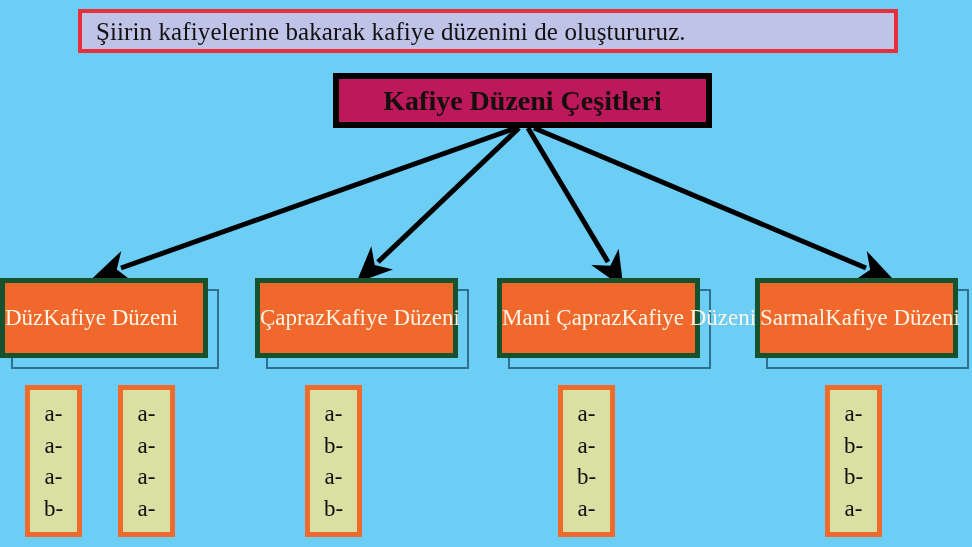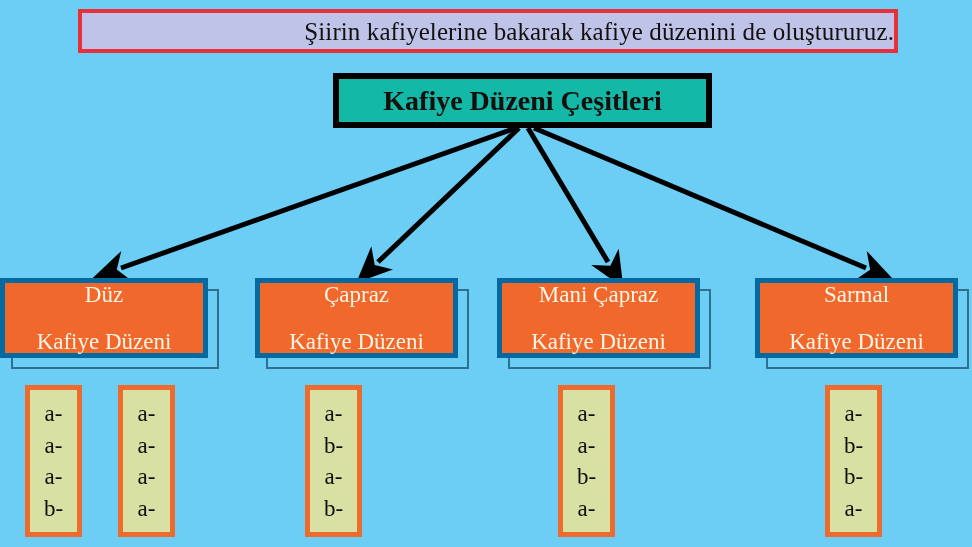--- a/index.html
+++ b/index.html
@@ -27,39 +27,39 @@
     position: absolute;
     left: 78px;
     top: 9px;
     width: 820px;
     height: 44px;
     background: #bfc3e8;
     border: 4px solid #e8303a;
     box-sizing: border-box;
     display: flex;
     align-items: center;
-    justify-content: flex-end;
+    justify-content: flex-start;
     padding-left: 14px;
   }
   .banner-text {
     font-size: 25px;
     color: #12110f;
     line-height: 1;
     white-space: nowrap;
     letter-spacing: 0.1px;
   }
 
   
   .root-box {
     position: absolute;
     left: 333px;
     top: 73px;
     width: 379px;
     height: 55px;
-    background: #14b8a6;
+    background: #be185d;
     border: 6px solid #000000;
     box-sizing: border-box;
     display: flex;
     align-items: center;
     justify-content: center;
     z-index: 4;
   }
   .root-text {
     font-size: 28px;
     font-weight: bold;
@@ -94,26 +94,26 @@
     box-sizing: border-box;
     background: transparent;
   }
   .cat-box {
     position: absolute;
     left: 0;
     top: 0;
     width: 100%;
     height: 100%;
     background: #f0682b;
-    border: 5px solid #0369a1;
-    box-sizing: border-box;
-    display: flex;
-    flex-direction: column;
-    align-items: center;
-    justify-content: space-between;
+    border: 5px solid #14532d;
+    box-sizing: border-box;
+    display: flex;
+    flex-direction: row;
+    align-items: center;
+    justify-content: flex-start;
     line-height: 1.02;
   }
   .cat-line {
     font-size: 23px;
     color: #fdf5e6;
     white-space: nowrap;
   }
 
   
   .chip {

